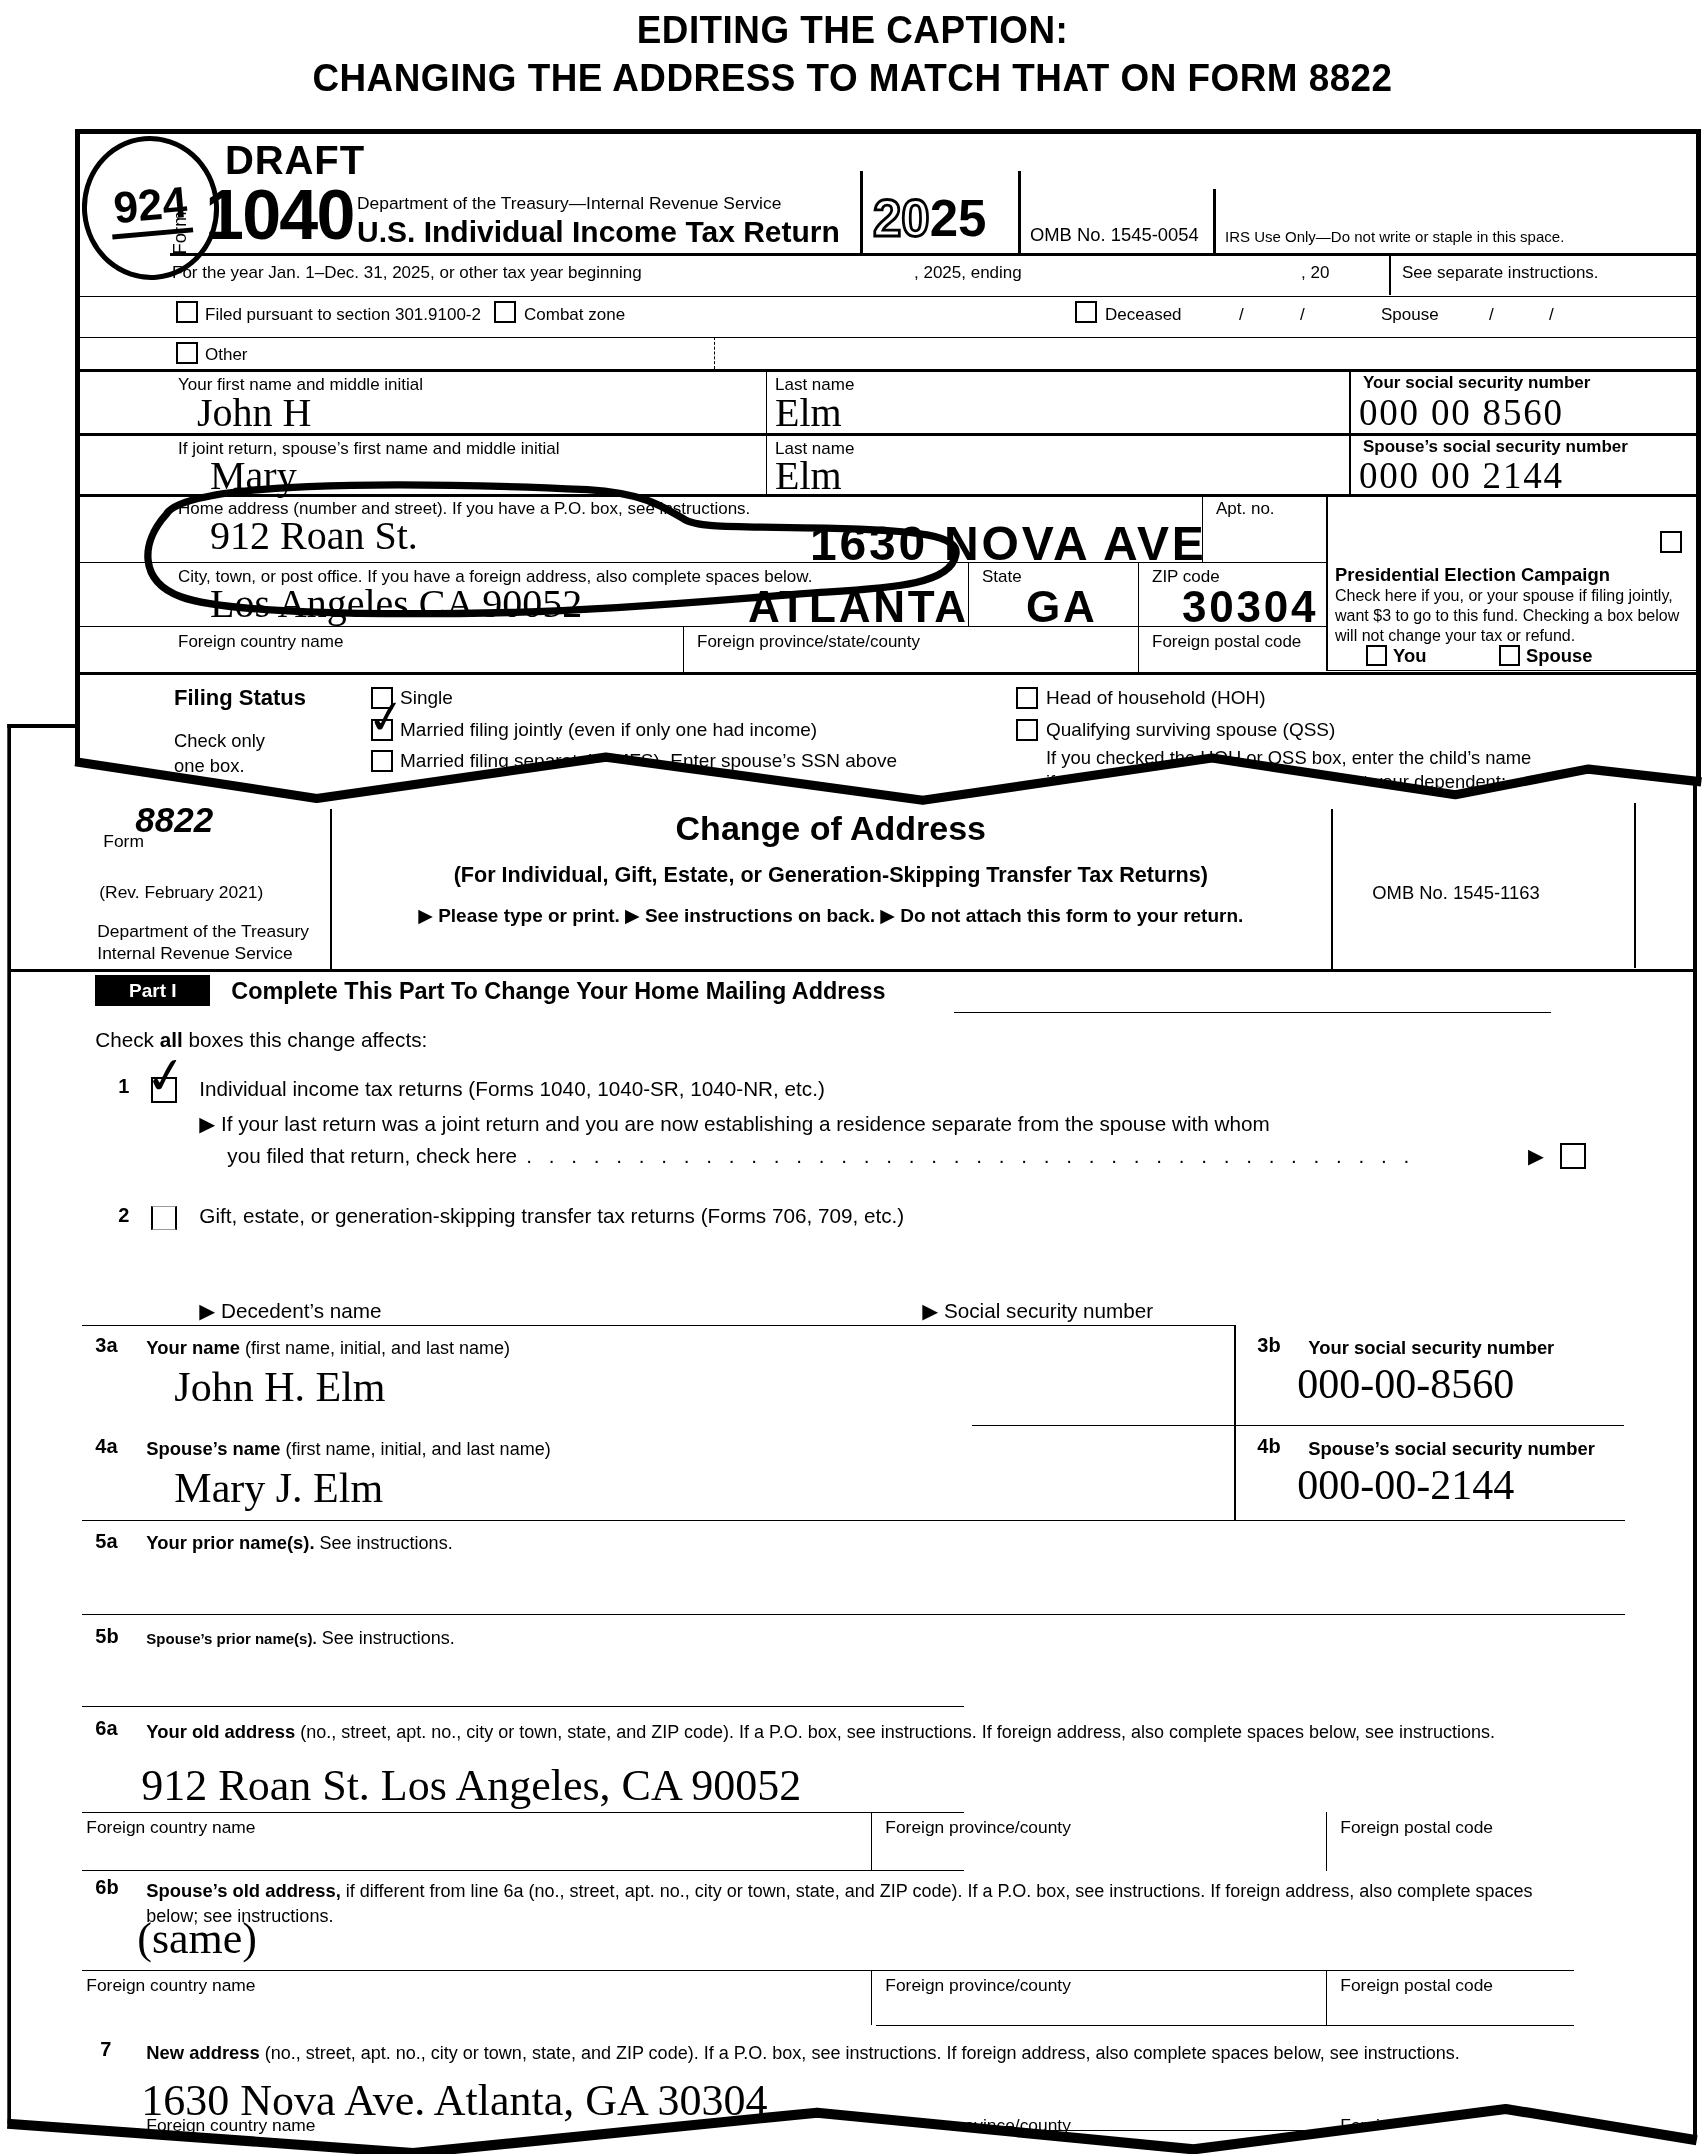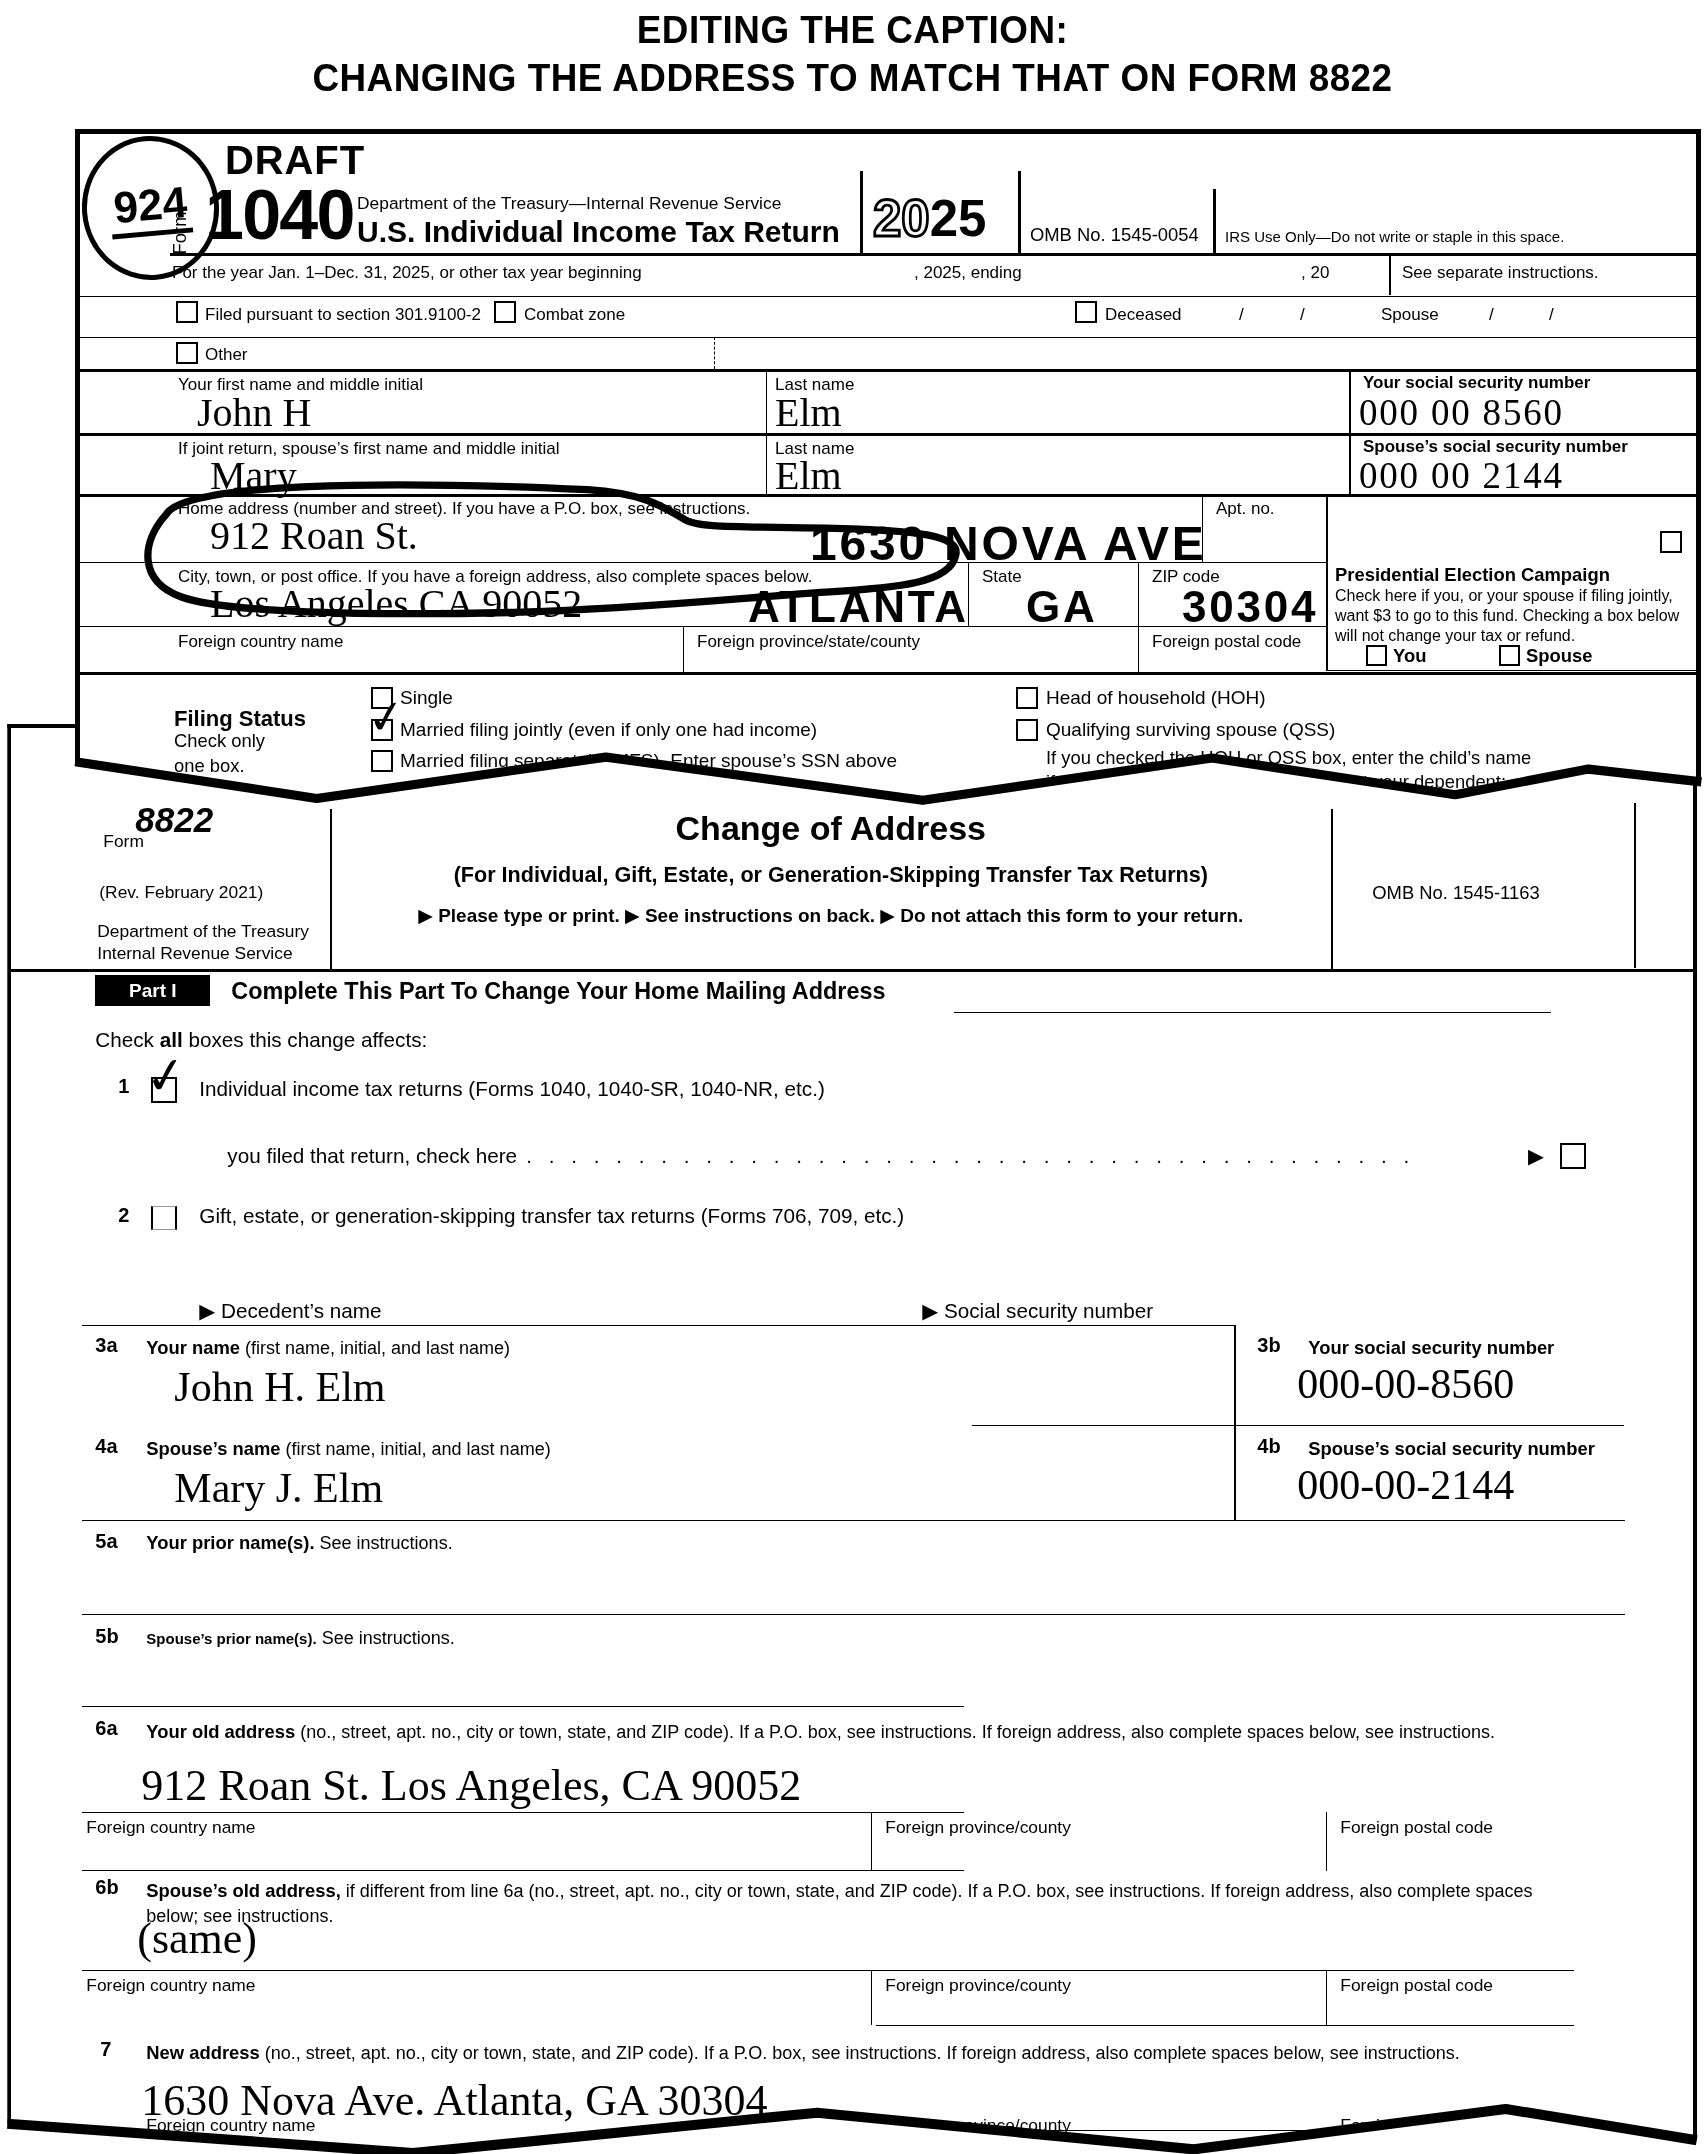--- a/index.html
+++ b/index.html
@@ -87,20 +87,21 @@
     <div class="hr hr1" style="left:943px;top:284px;width:597px;"></div>
 
     <div class="l8" style="left:84px;top:300px;">
       <span>Check </span><span class="b">all</span><span> boxes this change affects:</span>
     </div>
 
     <div class="num8" style="left:107px;top:347px;">1</div>
     <div class="cb cb26" style="left:140px;top:349px;"></div>
     <div class="check" style="left:134px;top:323px;font-size:50px;">✓</div>
     <div class="l8" style="left:188px;top:349px;">Individual income tax returns (Forms 1040, 1040-SR, 1040-NR, etc.)</div>
+    <div class="l8" style="left:188px;top:384px;">▶ If your last return was a joint return and you are now establishing a residence separate from the spouse with whom</div>
     <div class="dotsrow" style="left:216px;top:415px;width:1359px;">
       <span style="white-space:nowrap;">you filed that return, check here</span>
       <span class="dots">. . . . . . . . . . . . . . . . . . . . . . . . . . . . . . . . . . . . . . . .</span>
       <span>▶</span>
       <span class="cb cb26" style="position:relative;display:inline-block;margin-left:16.5px;"></span>
     </div>
 
     <div class="num8" style="left:107px;top:476px;">2</div>
     <div class="cb cb26 cbbars" style="left:140px;top:478px;"></div>
     <div class="l8" style="left:188px;top:476px;">Gift, estate, or generation-skipping transfer tax returns (Forms 706, 709, etc.)</div>
@@ -277,21 +278,21 @@
     <div class="abs b" style="left:1446px;top:511px;font-size:18.4px;">Spouse</div>
     <div class="hr hr1" style="left:1246px;top:536px;width:375px;"></div>
 
     <div class="lbl" style="left:98px;top:498px;">Foreign country name</div>
     <div class="vr" style="left:603px;top:492px;height:46px;width:0.9px;"></div>
     <div class="lbl" style="left:617px;top:498px;">Foreign province/state/county</div>
     <div class="vr" style="left:1058px;top:492px;height:46px;width:0.9px;"></div>
     <div class="lbl" style="left:1072px;top:498px;">Foreign postal code</div>
     <div class="hr hr3" style="left:0;top:538px;width:1621px;"></div>
 
-    <div class="abs b" style="left:94px;top:551px;font-size:22px;white-space:nowrap;margin-top:21px;">Filing Status</div>
+    <div class="abs b" style="left:94px;top:551px;font-size:22px;white-space:nowrap;">Filing Status</div>
     <div class="fs-lbl" style="left:94px;top:596px;font-size:18.4px;">Check only</div>
     <div class="fs-lbl" style="left:94px;top:621px;font-size:18.4px;">one box.</div>
     <div class="cb" style="left:291px;top:553px;"></div>
     <div class="fs-lbl" style="left:320px;top:553px;">Single</div>
     <div class="cb" style="left:291px;top:585px;"></div>
     <div class="check" style="left:287px;top:560px;">✓</div>
     <div class="fs-lbl" style="left:320px;top:585px;">Married filing jointly (even if only one had income)</div>
     <div class="cb" style="left:291px;top:616px;"></div>
     <div class="fs-lbl" style="left:320px;top:616px;">Married filing separately (MFS). Enter spouse’s SSN above</div>
     <div class="fs-lbl" style="left:441px;top:639px;">full name here</div>

